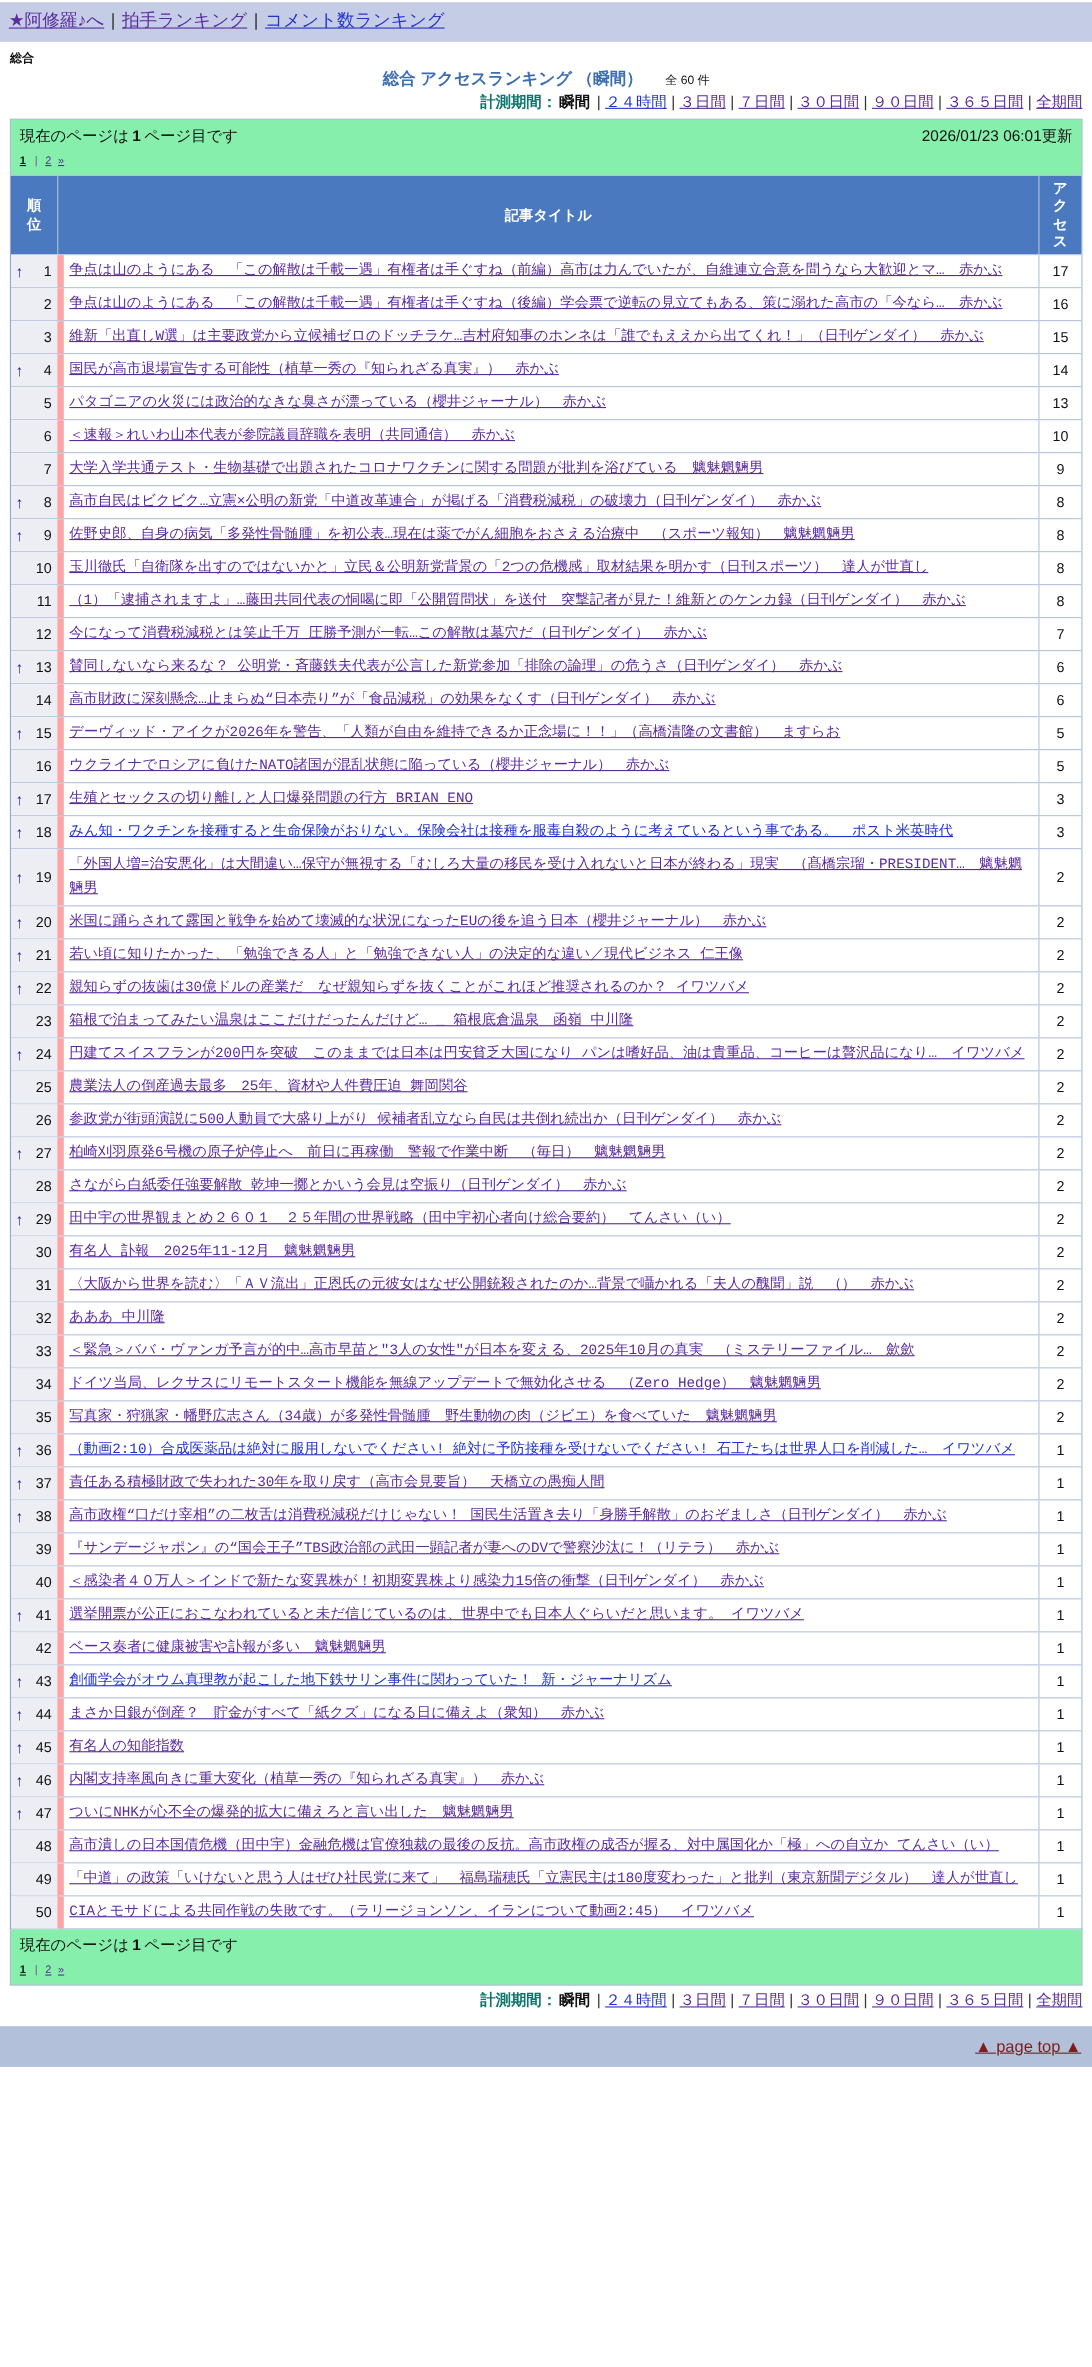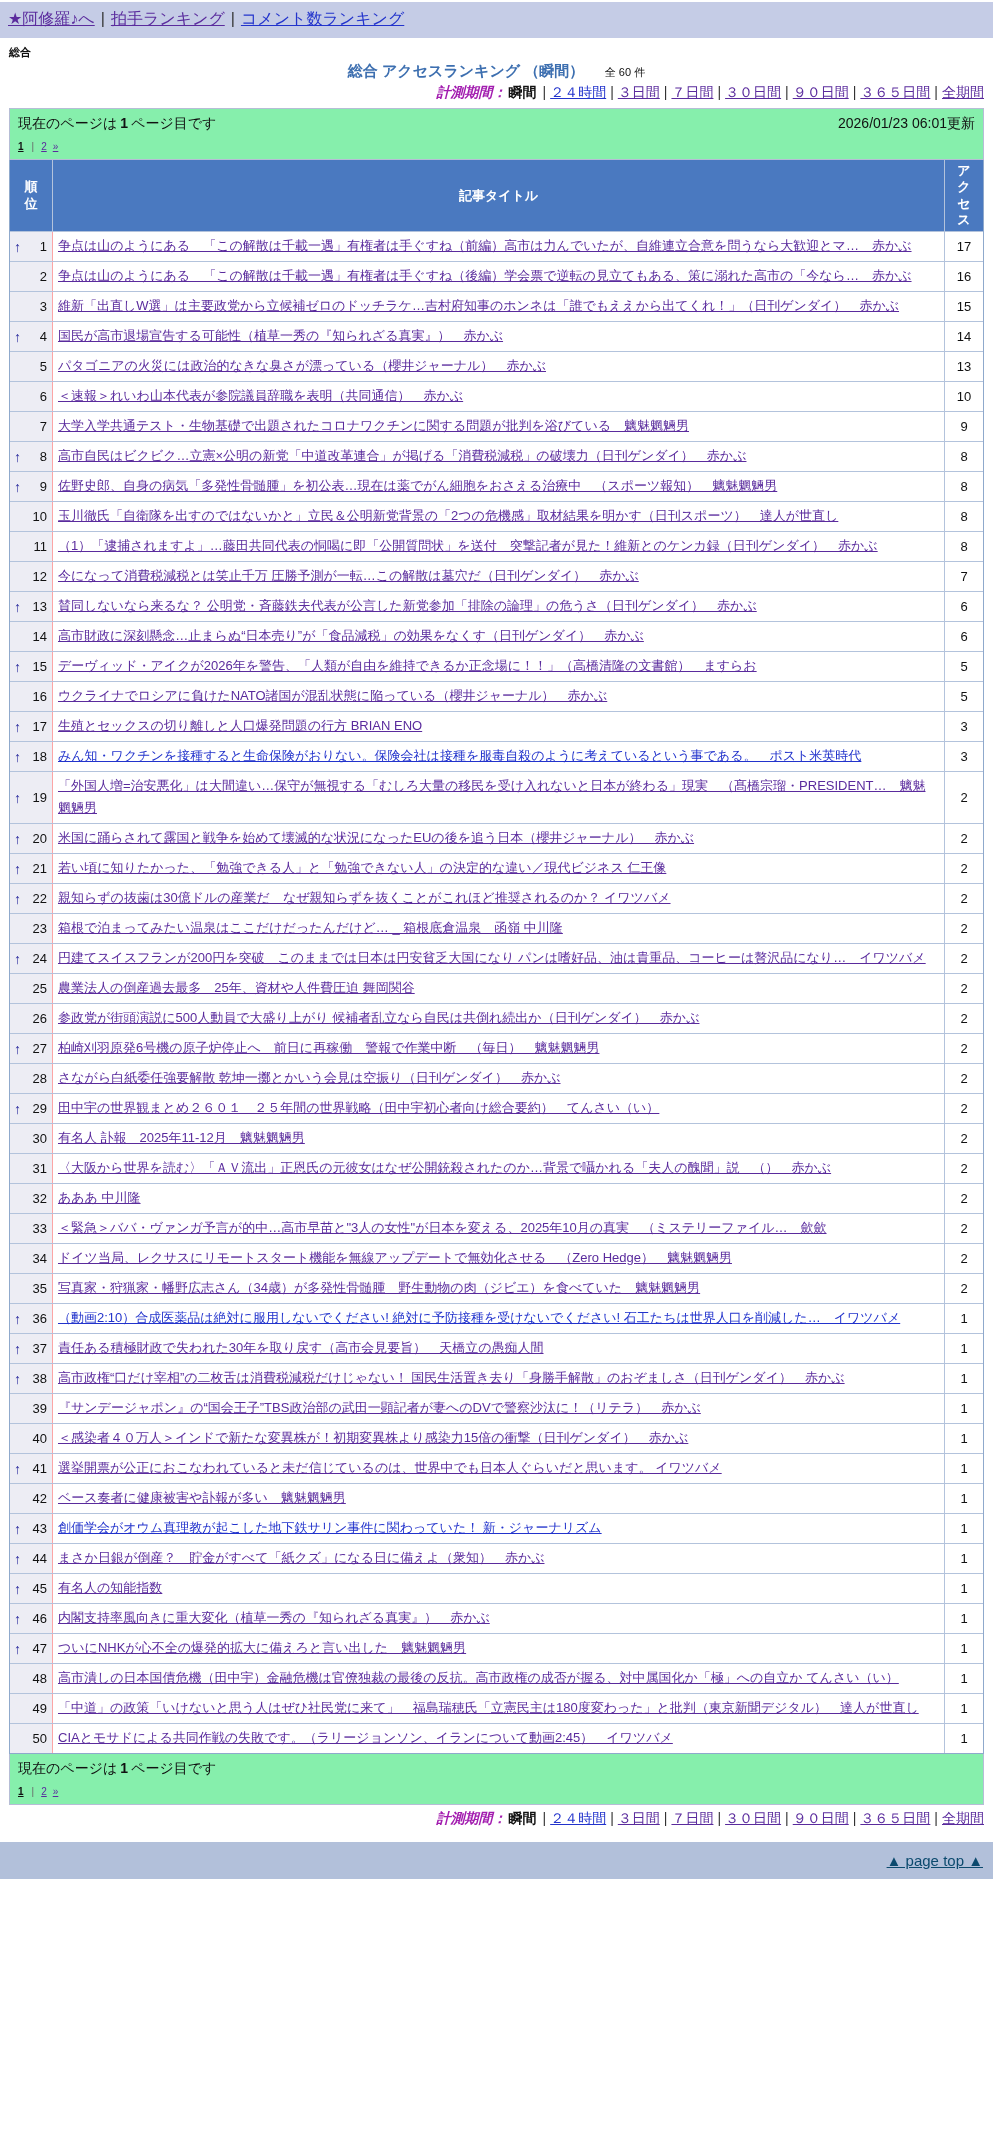--- a/index.html
+++ b/index.html
@@ -16,21 +16,21 @@
 
   .content { padding:0 9px; }
 
   .category-label { font-size:11px; font-weight:bold; color:#111; margin:7px 0 2px 0; }
 
   .title-line { text-align:center; margin:2px 0 3px 0; }
   .page-title { font-size:15px; font-weight:bold; color:#3d6fb0; }
   .total-count { font-size:11px; color:#111; margin-left:16px; }
 
   .period-nav { text-align:right; font-size:14px; margin:2px 0 6px 0; }
-  .period-label { font-weight:bold; color:#a21caf;font-style:italic; }
+  .period-label { font-weight:bold; color:#0f766e; }
   .period-current { font-weight:bold; color:#111; margin:17px 2px; }
   .period-nav .sep { color:#333; margin:0 4px; }
 
   
   .info-box { background:#86efac; border:1px solid #b6bdd6; padding:6px 8px 7px 8px; font-size:14px; }
   .info-line { display:flex; justify-content:space-between; }
   .info-status b { margin:0 3px; }
   .info-updated { color:#111; }
   .pager { margin-top:8px; font-size:10px; }
   .pager .cur { font-weight:bold; color:#111; text-decoration:underline; margin-right:4px; }
@@ -44,31 +44,31 @@
   .h-rank { width:42px; }
   .h-title { flex:1; border-left:1px solid #b3c3dc; border-right:1px solid #b3c3dc; }
   .h-access { width:38px; }
   .stack { display:inline-block; width:2em; line-height:1.25; text-align:center; word-break:break-all; }
   .stack.narrow { width:1.1em; }
 
   .trow { display:flex; border-top:1px solid #b3c3dc; align-items:stretch; background:#fff; }
   .c-rank { width:42px; background:#ededf4; position:relative; display:flex; align-items:center;
             justify-content:flex-end; padding-right:5px; font-size:13px; color:#111; }
   .c-rank .arrow { position:absolute; left:4px; color:#1f1f99; font-weight:bold; font-size:14px; }
-  .c-title { flex:1; border-left:1px solid #fca5a5; border-right:1px solid #b3c3dc;
-             padding:3px 6px 4px 5px; font-size:13px; line-height:22px; display:flex; align-items:center; }
+  .c-title { flex:1; border-left:6px solid #fca5a5; border-right:1px solid #b3c3dc;
+             padding:3px 6px 4px 5px; font-size:13px; line-height:22px; display:flex; align-items:center;font-family:Liberation Mono, monospace; }
   .c-access { width:38px; display:flex; align-items:center; justify-content:center; font-size:13px; color:#111; }
   .tlink { color:#5a2b9d; }
   .tlink.unread { color:#2233cc; }
 
   .bottom-period { margin-top:5px; }
 
   
   .footer-bar { background:#b2c0da; margin-top:14px; padding:10px 10px; text-align:right; font-size:15px; }
-  .footer-bar a { color:#0c4a6e; }
+  .footer-bar a { color:#7f1d1d; }
   .bottom-space { height:52px; }
 </style>
 </head>
 <body>
 
 <div class="topbar" id="topbar"><a class="lnk-purple">★阿修羅♪へ</a><span class="sep">|</span><a class="lnk-purple">拍手ランキング</a><span class="sep">|</span><a class="lnk-blue">コメント数ランキング</a></div>
 
 <div class="content">
   <div class="category-label">総合</div>
 

